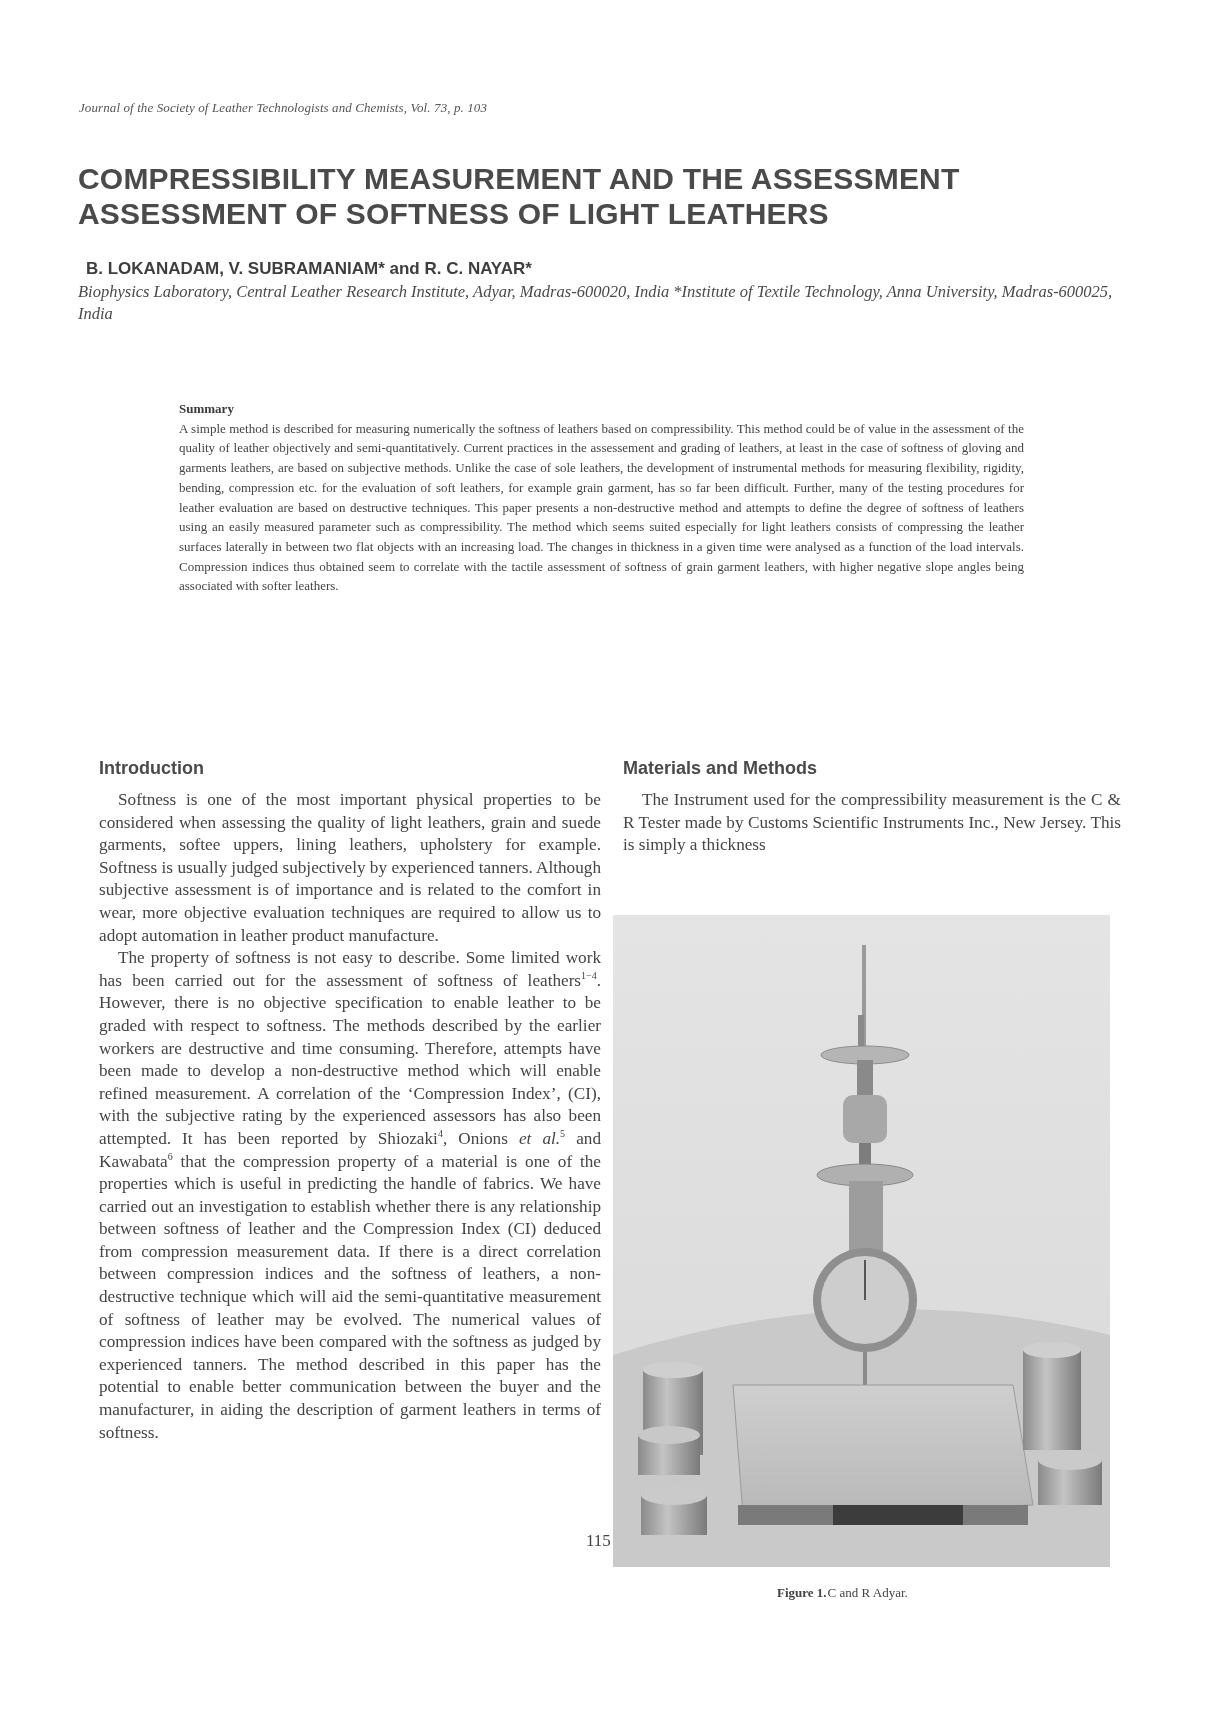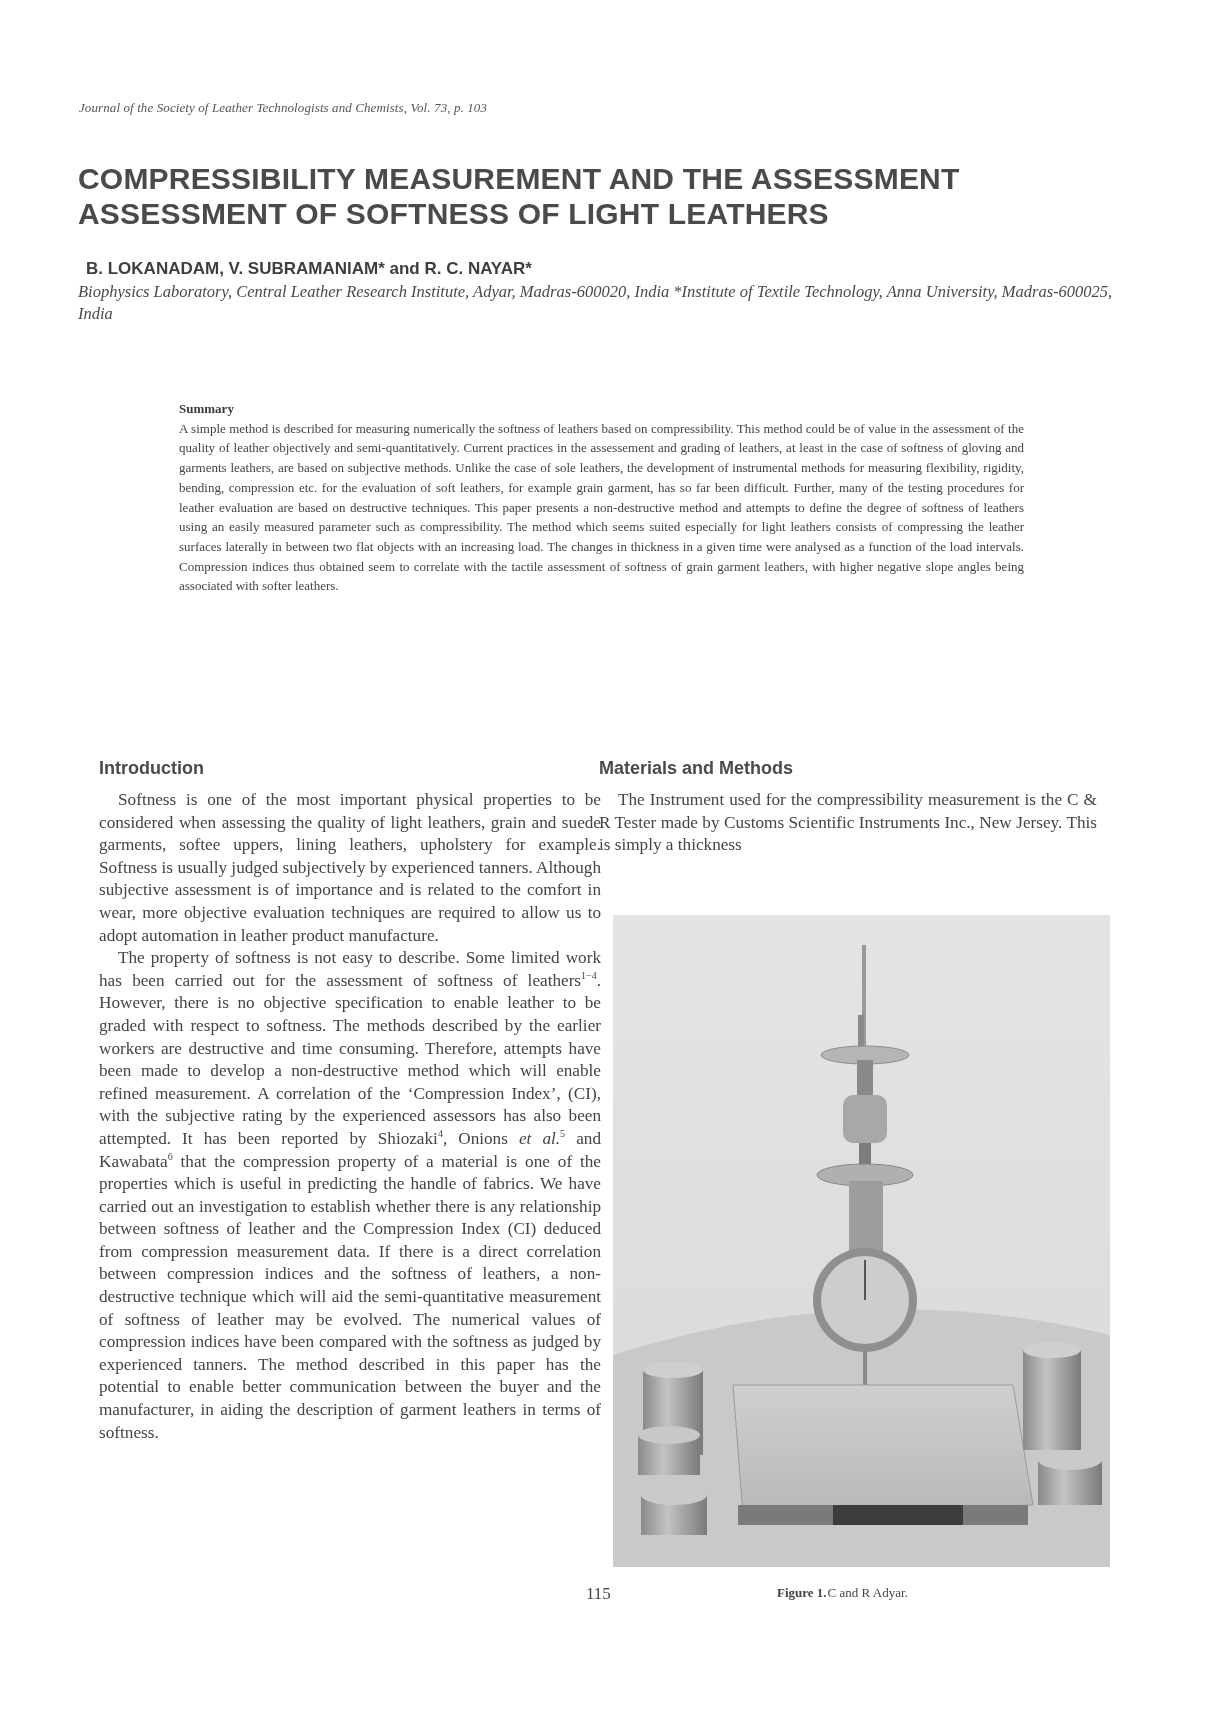--- a/index.html
+++ b/index.html
@@ -38,21 +38,21 @@
     color: #444; text-align: justify; margin-top: 6px;
   }
   .summary-head { font-weight: bold; color: #3a3a3a; display: block; }
 
   .col {
     position: absolute; top: 756px; width: 502px;
     font-family: "Liberation Serif", serif; font-size: 17.2px; line-height: 22.6px;
     color: #444; text-align: justify;
   }
   .col.left { left: 79px; margin-left: 20px; }
-  .col.right { left: 599px; width: 498px; }
+  .col.right { left: 623px; width: 498px; }
 
   .section-head {
     font-family: "Liberation Sans", sans-serif; font-weight: bold;
     font-size: 18px; color: #4a4a4a; margin: 0 0 9px 0; line-height: 24px;
   }
   .col p { margin: 0; text-indent: 19px; }
   sup { font-size: 10px; line-height: 0; }
 
   .figure {
     position: absolute; left: 613px; top: 915px; width: 497px; height: 652px;
@@ -61,21 +61,21 @@
   }
   .figure svg { display: block; }
 
   .caption {
     position: absolute; left: 777px; top: 1585px;
     font-family: "Liberation Serif", serif; font-size: 13px; color: #444;
   }
   .caption b { font-weight: bold; margin-right: 1px; }
 
   .page-number {
-    position: absolute; left: 586px; top: 1584px;
+    position: absolute; left: 586px; top: 1531px;
     font-family: "Liberation Serif", serif; font-size: 17px; color: #444;
   }
 </style>
 </head>
 <body>
 
 <div class="page">
 
   <div class="running-head">Journal of the Society of Leather Technologists and Chemists, Vol. 73, p. 103</div>
 

